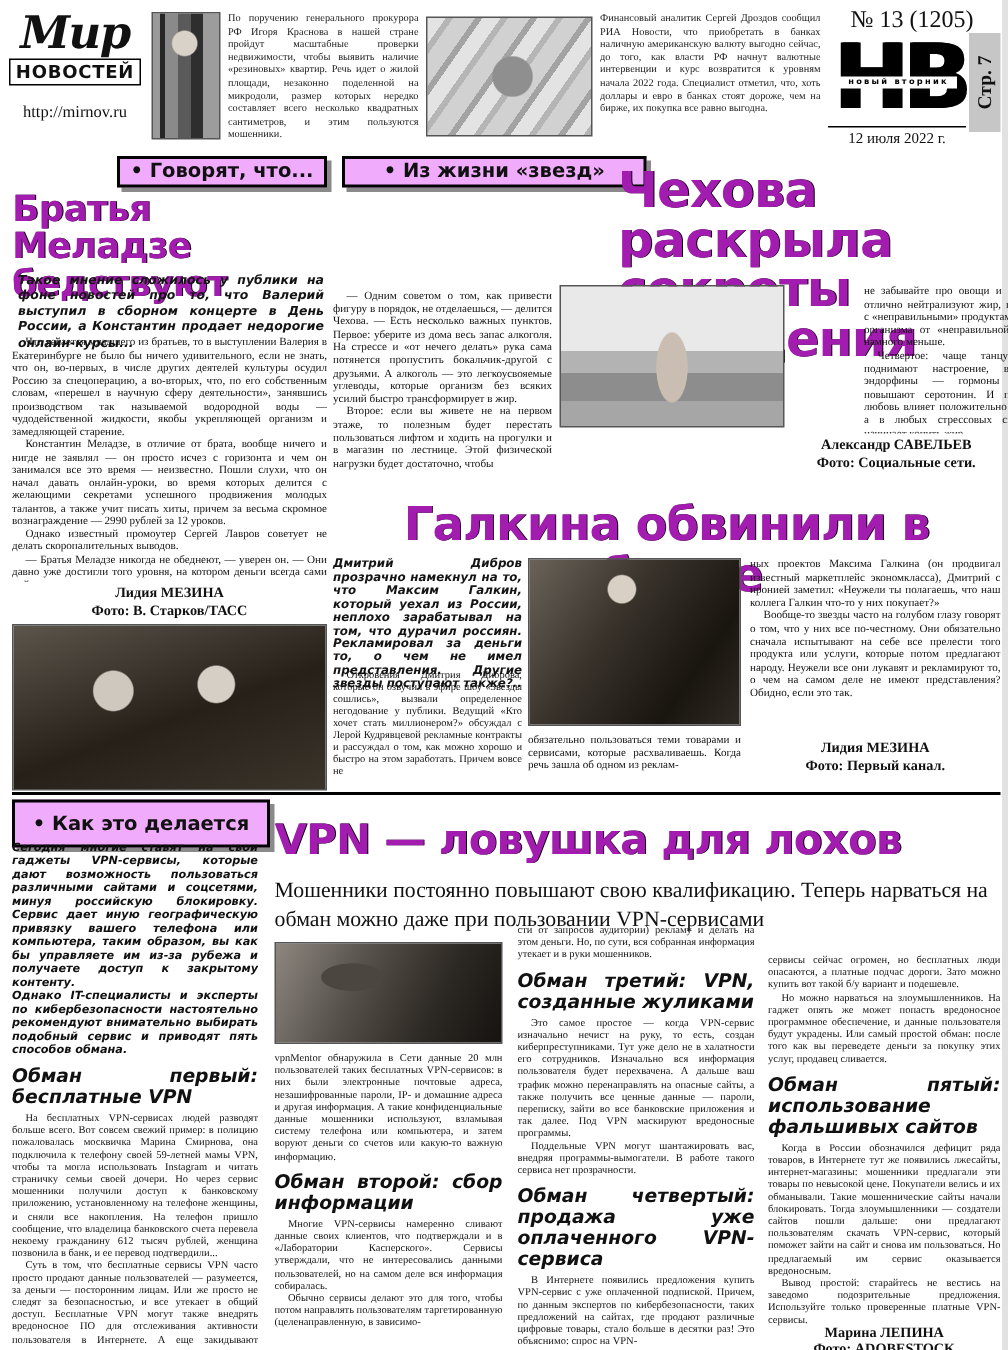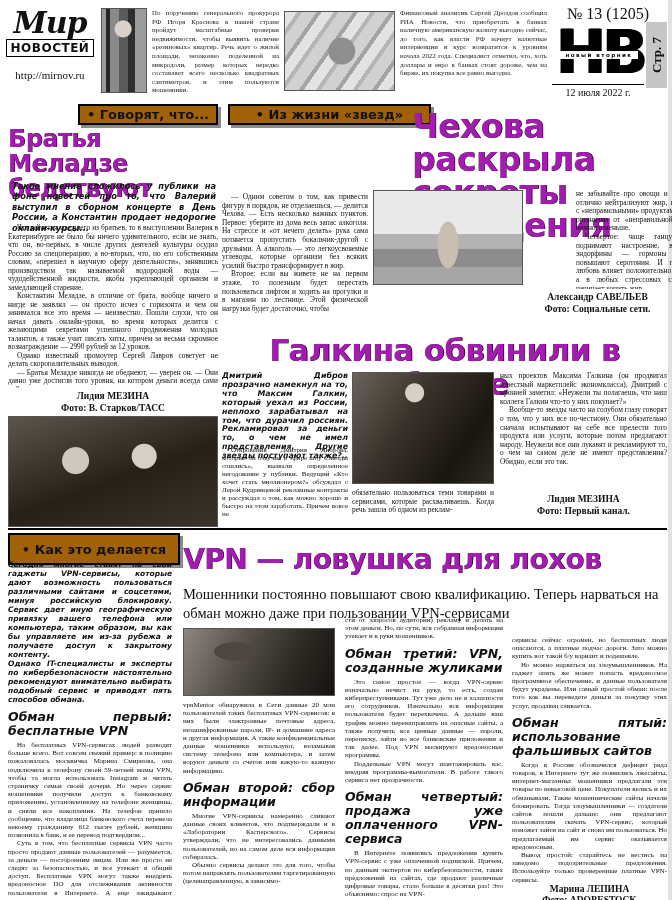--- a/index.html
+++ b/index.html
@@ -15,21 +15,21 @@
   .brand-url { font-size:11px; text-align:center; margin-top:12px; }
   .brief { font-size:6.9px; line-height:8.6px; text-align:justify; color:#1c1c1c; }
   .issue { font-size:16px; text-align:center; }
   .nb-logo { font-family:"DejaVu Sans", sans-serif; }
   .nb-letters { position:absolute; left:0; top:0; width:100%; text-align:center; font-weight:bold; font-size:60px; line-height:56px; letter-spacing:-4px; color:#000; text-shadow:1px 0 0 #000,-1px 0 0 #000; }
   .nb-band { position:absolute; left:4px; right:4px; top:27px; height:8px; background:#fff; color:#000; font-size:5.5px; line-height:8px; font-weight:bold; text-align:center; letter-spacing:1.5px; }
   .page-tab { background:#c6c6c6; writing-mode:vertical-rl; transform:rotate(180deg); display:flex; align-items:center; justify-content:center; font-size:13px; font-weight:bold; }
   .date { border-top:1.5px solid #000; padding-top:2px; font-size:10px; text-align:center; }
 
   
-  .sec-box { border:2px solid #000; background:#a16207; box-shadow:3px 3px 0 #8a8a8a; display:flex; align-items:center; justify-content:center; font-family:"DejaVu Sans", sans-serif; font-weight:bold; font-size:13px; white-space:nowrap; }
+  .sec-box { border:2px solid #000; background:#f0abfc; box-shadow:3px 3px 0 #8a8a8a; display:flex; align-items:center; justify-content:center; font-family:"DejaVu Sans", sans-serif; font-weight:bold; font-size:13px; white-space:nowrap; }
   .headline { font-family:"DejaVu Sans", sans-serif; font-weight:bold; color:#a21caf; letter-spacing:-0.6px; text-shadow:0.6px 0 0 #000; }
   .lede { font-family:"DejaVu Sans", sans-serif; font-weight:bold; font-style:italic; text-align:justify; color:#141414; }
   .body { font-size:7.4px; line-height:8.6px; text-align:justify; }
   .body p { text-indent:9px; }
   .body p.noindent { text-indent:0; }
   .byline { font-weight:bold; font-size:9.5px; line-height:11.5px; text-align:center; }
   .sub-head { font-family:"DejaVu Sans", sans-serif; font-weight:bold; font-style:italic; font-size:12.5px; line-height:14px; margin:6px 0 3px; text-indent:0 !important; }
   .intro { font-family:"DejaVu Sans", sans-serif; font-weight:bold; font-style:italic; font-size:7.5px; line-height:9px; text-align:justify; text-indent:0 !important; }
   .vpn-col { font-size:7px; line-height:8.2px; }
   .subtitle { font-size:14.5px; line-height:19px; }

